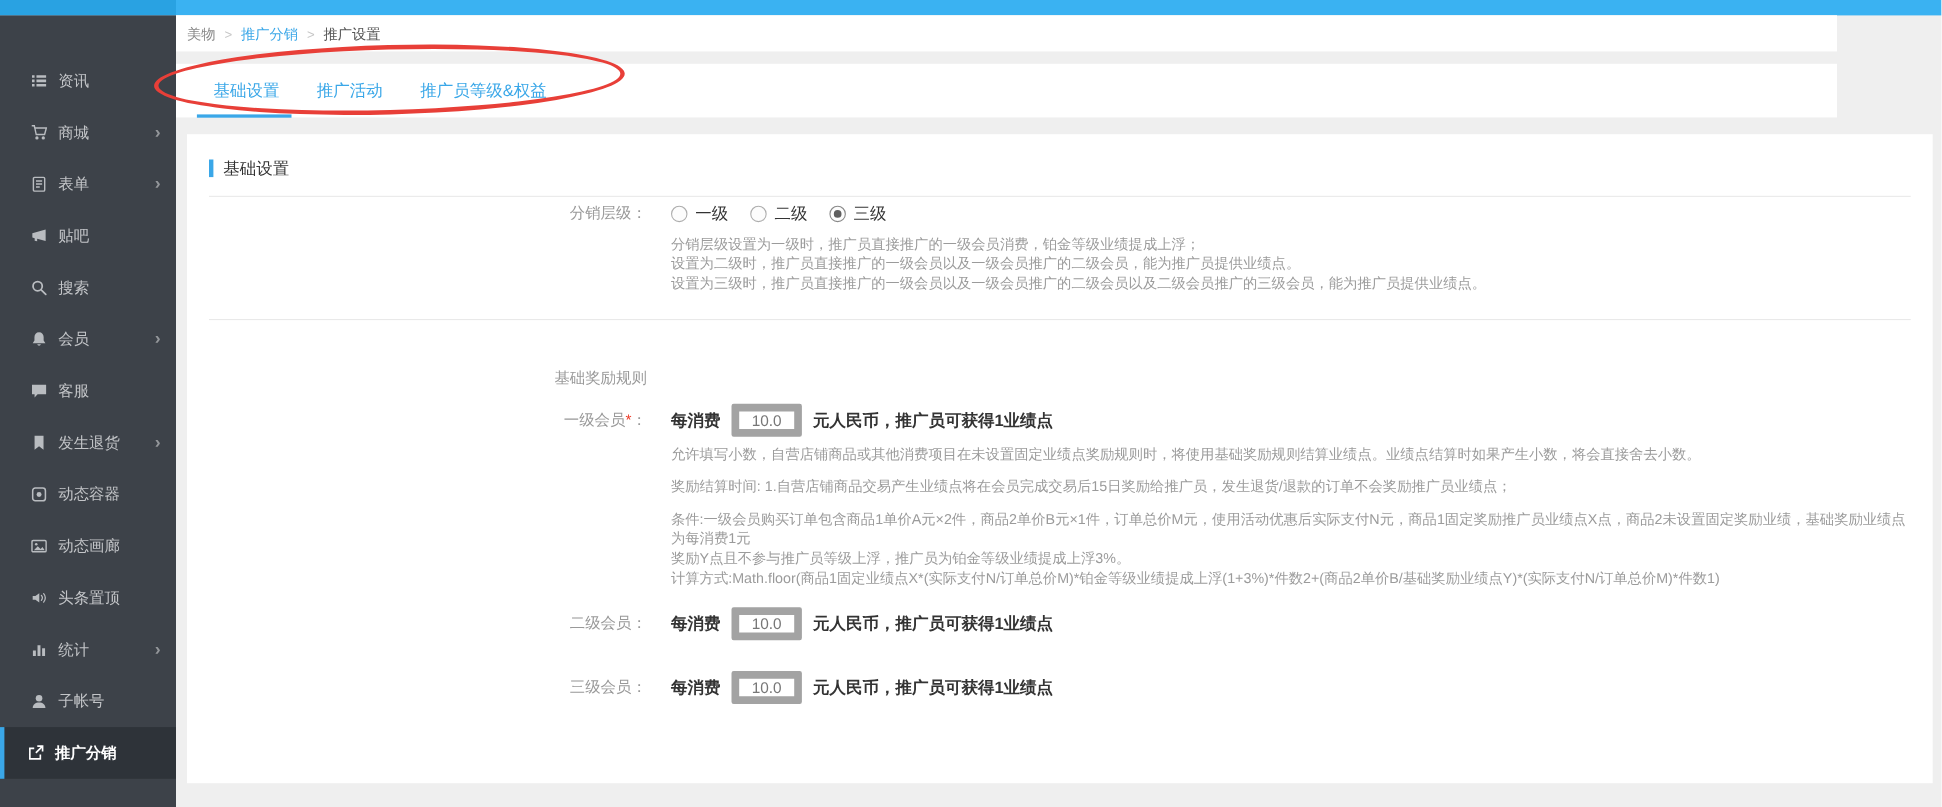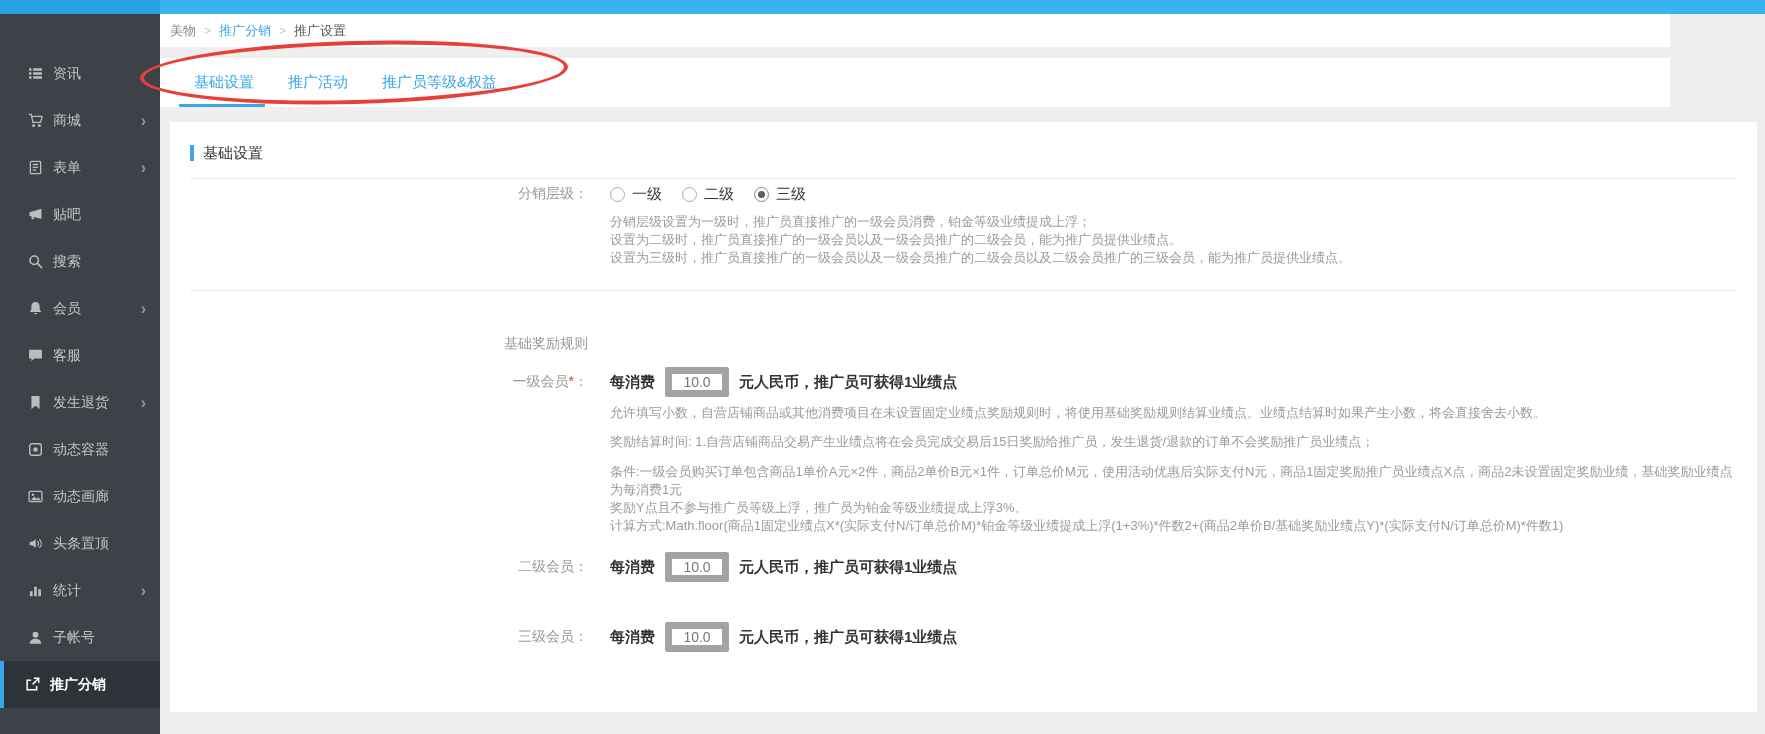--- a/index.html
+++ b/index.html
@@ -65,21 +65,21 @@
   .radio.checked::after{content:"";position:absolute;left:3px;top:3px;width:7px;height:7px;border-radius:50%;background:#5e5e5e;}
   .radio-label{font-size:15px;font-weight:normal;color:#333333;}
 
   .desc{margin-left:420px;width:1127px;font-size:13px;line-height:18px;color:#9b9b9b;}
   .level-desc{margin-top:8px;}
   .group-label-row{margin-top:44px;height:18px;display:flex;}
   .group-label{width:398px;text-align:right;font-size:14px;color:#999999;}
   .reward-row{height:32px;}
   .row1{margin-top:13px;}
   .row2{margin-top:16px;}
-  .row3{margin-top:38px;}
+  .row3{margin-top:26px;}
   .desc-b1{margin-top:6px;}
   .desc-b2{margin-top:11px;}
   .desc-b3{margin-top:12px;}
 
   
   .annotation-ellipse{position:absolute;left:140px;top:41px;width:428px;height:63px;
     border:4px solid #e83f38;border-radius:50%;transform:rotate(-1.5deg);
     pointer-events:none;z-index:20;}
 </style>
 </head>

